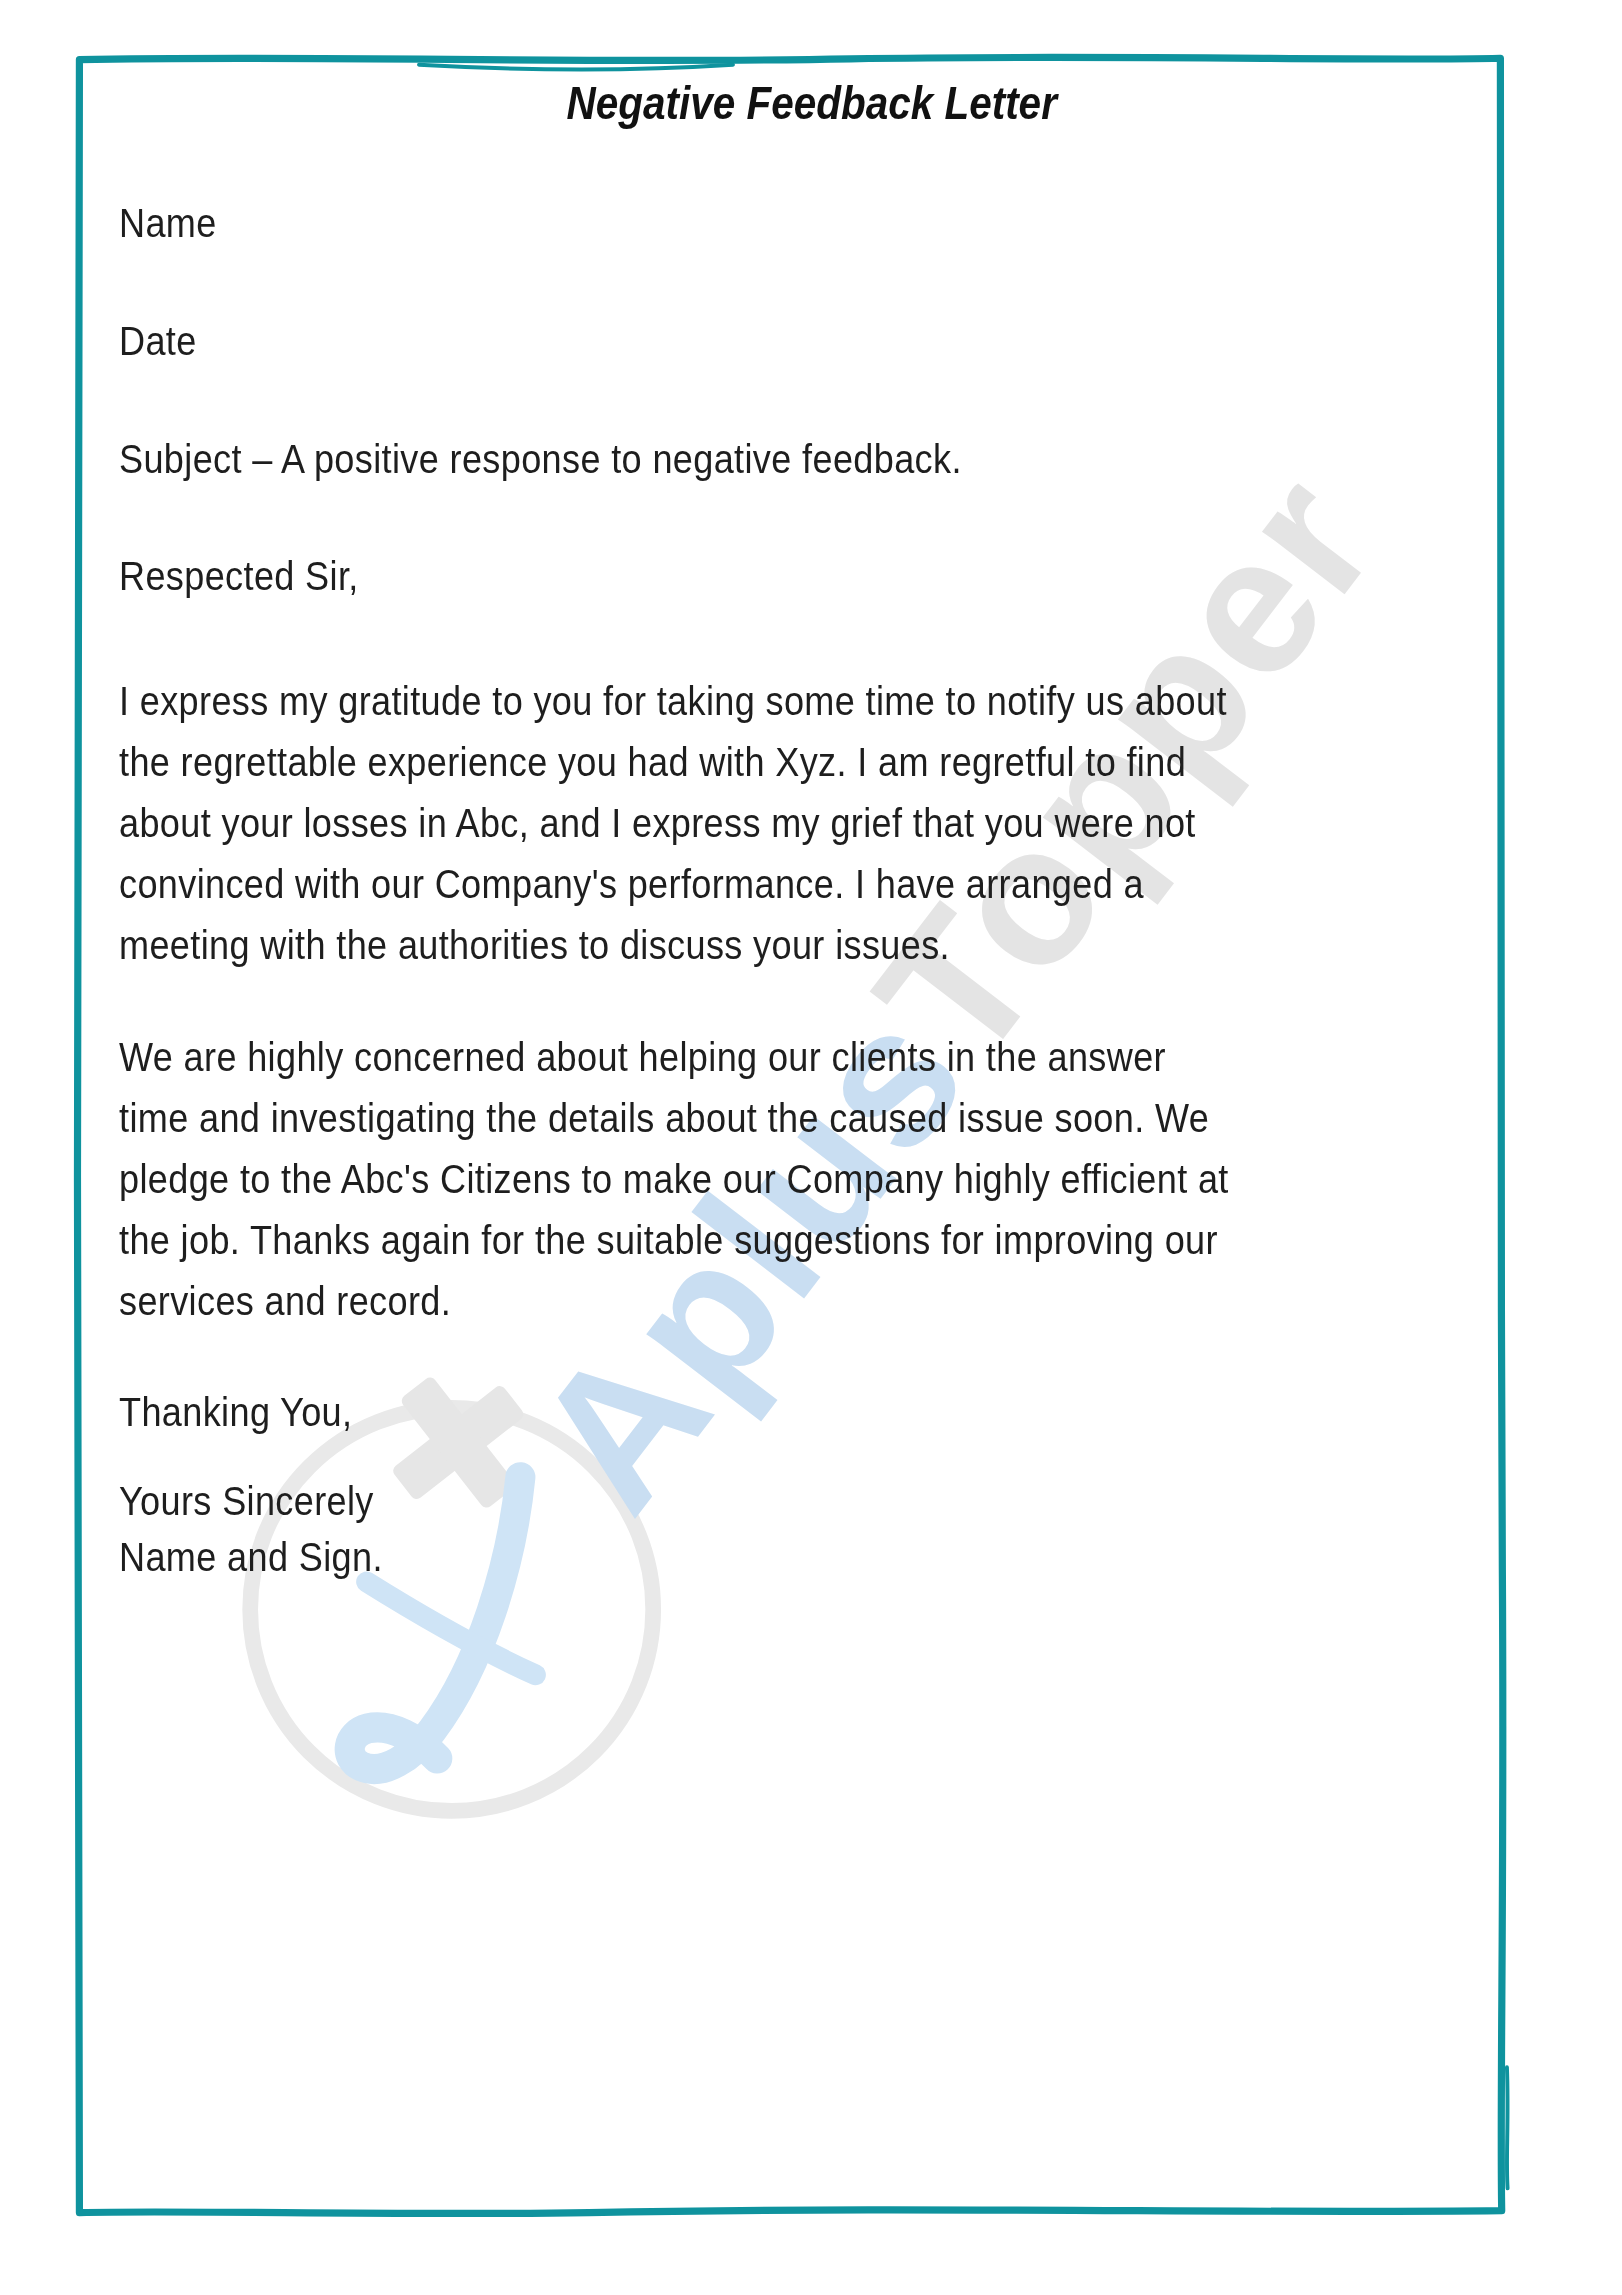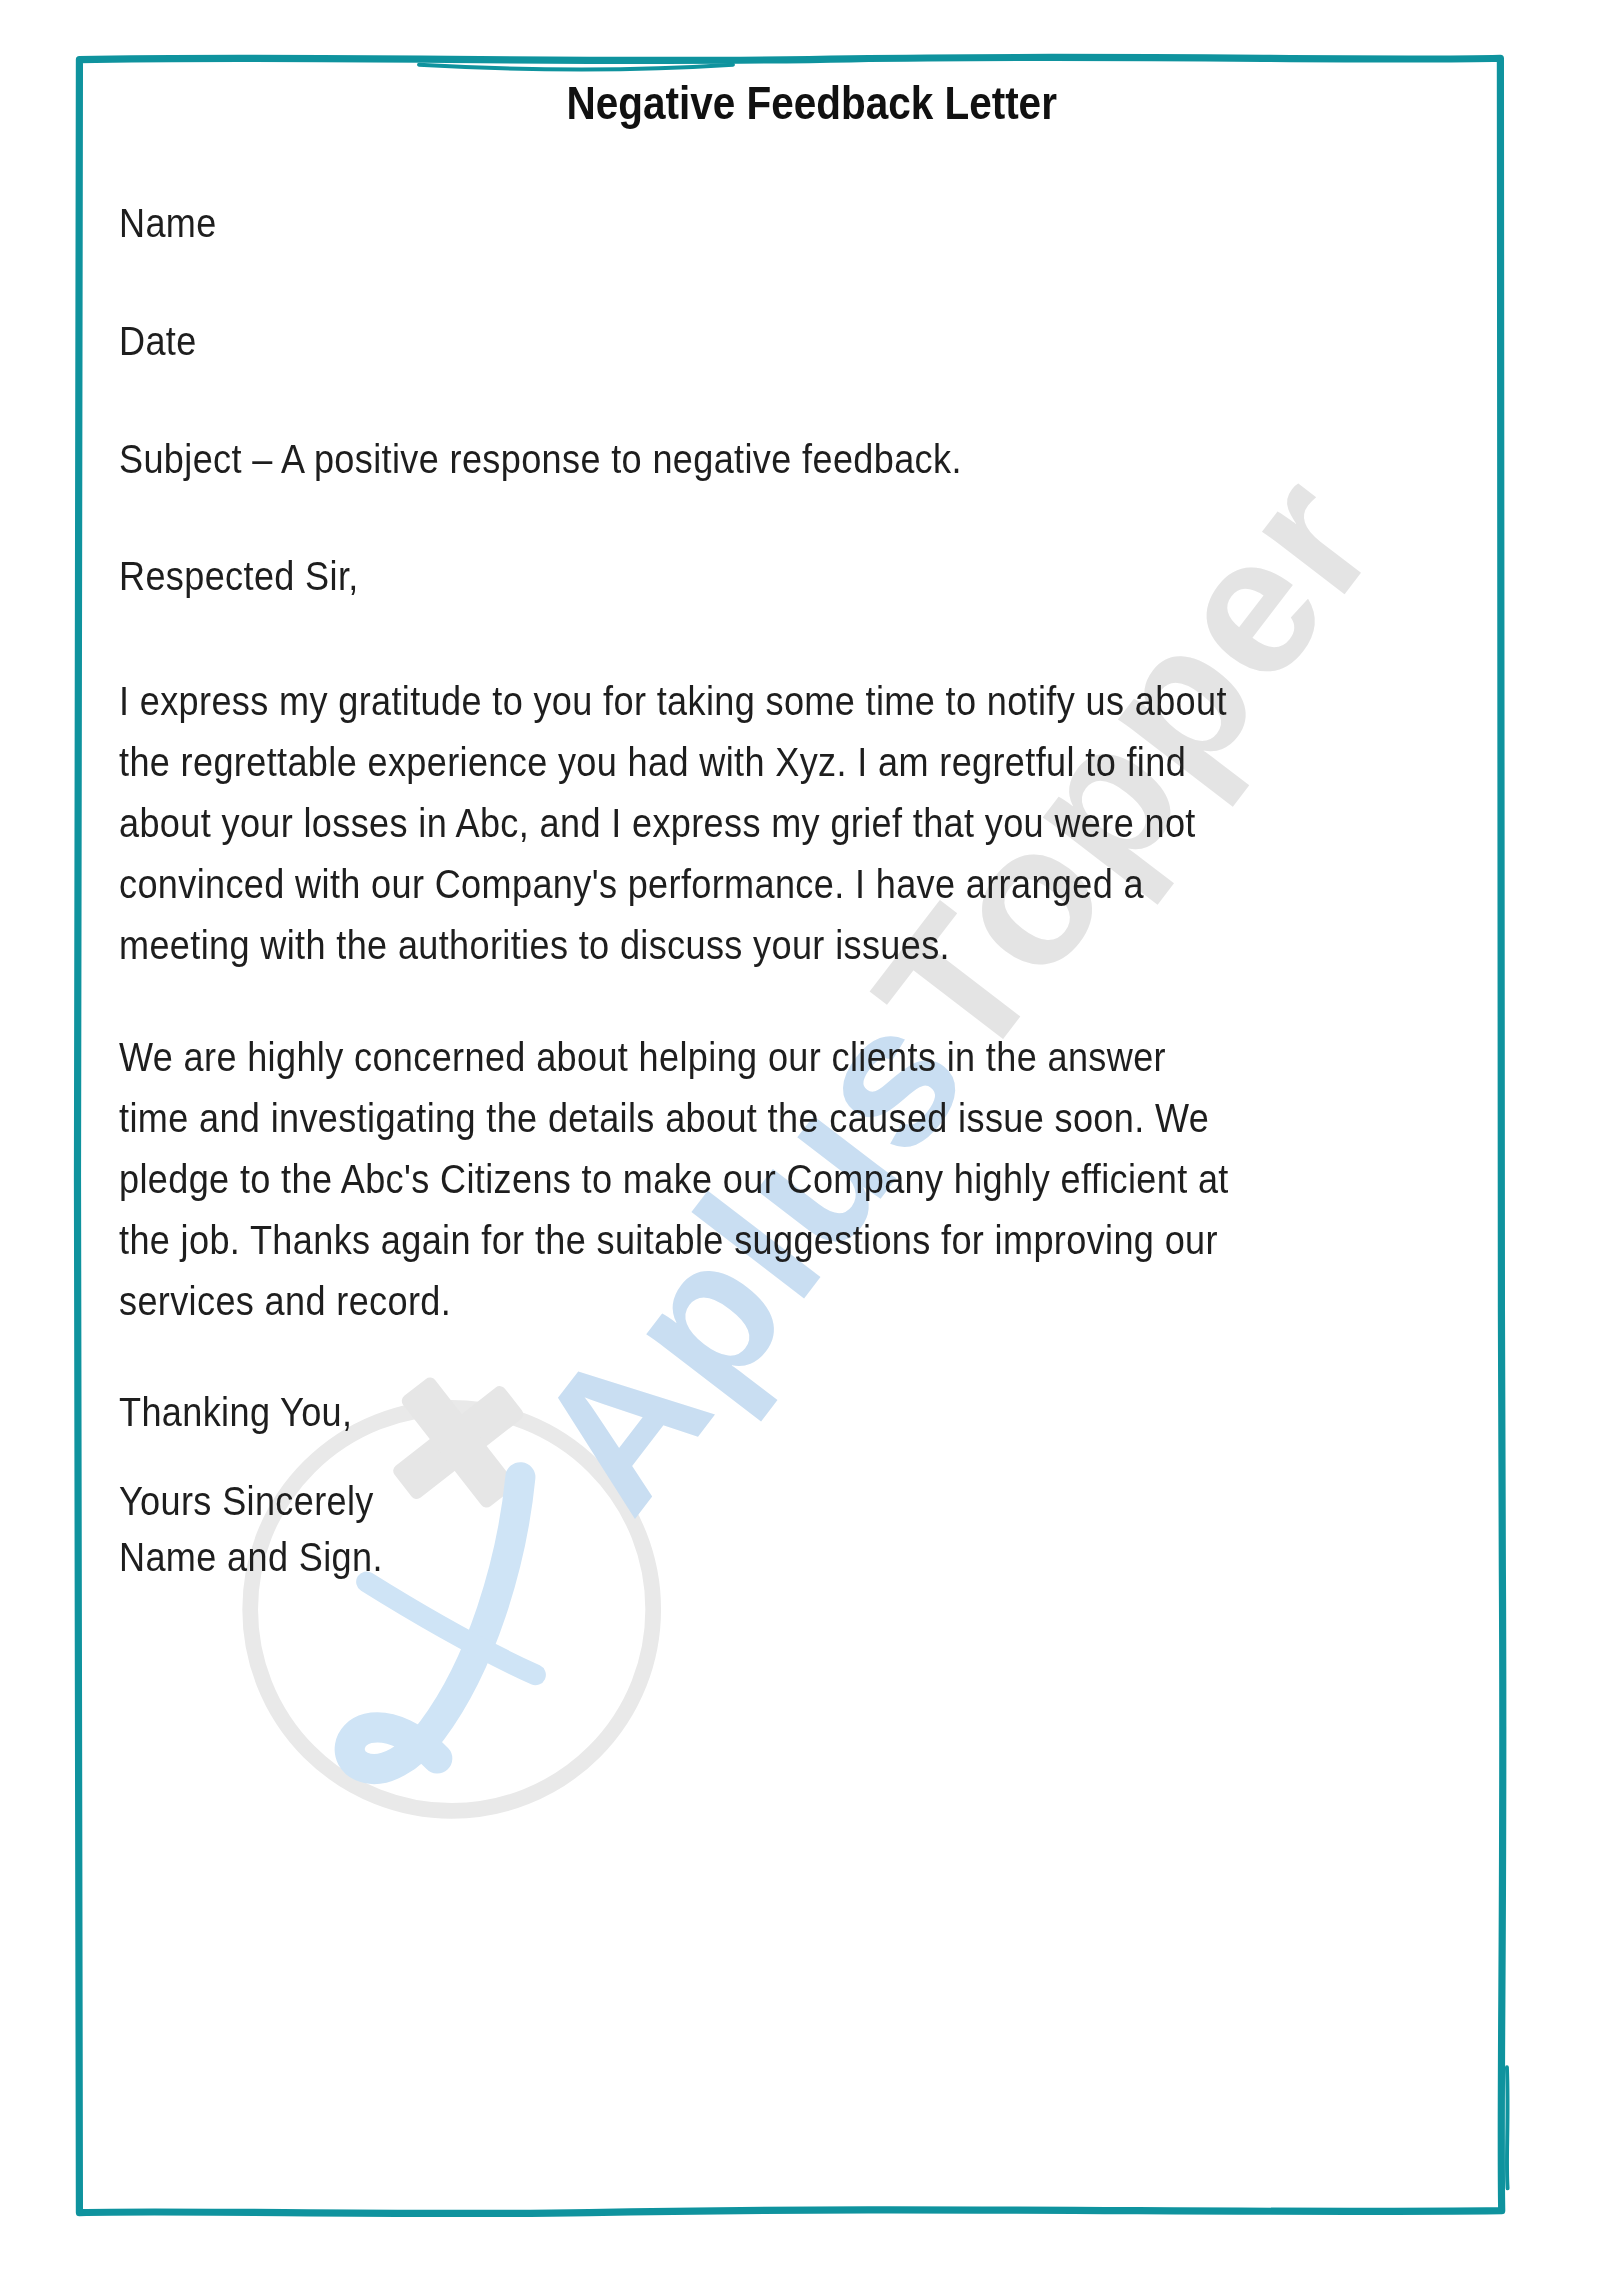--- a/index.html
+++ b/index.html
@@ -40,20 +40,21 @@
     white-space:nowrap;
     transform:scaleX(0.88);
     transform-origin:0 0;
     z-index:3;
   }
   .title-wrap{
     position:absolute;
     left:0; top:71px; width:1623px;
     display:flex; justify-content:center;
     z-index:3;
+    font-style:italic;
   }
   .title-wrap .title{
     font-size:46px;
     line-height:65px;
     font-weight:bold;
     color:#111111;
     white-space:nowrap;
     transform:scaleX(0.88);
     transform-origin:50% 50%;
   }

